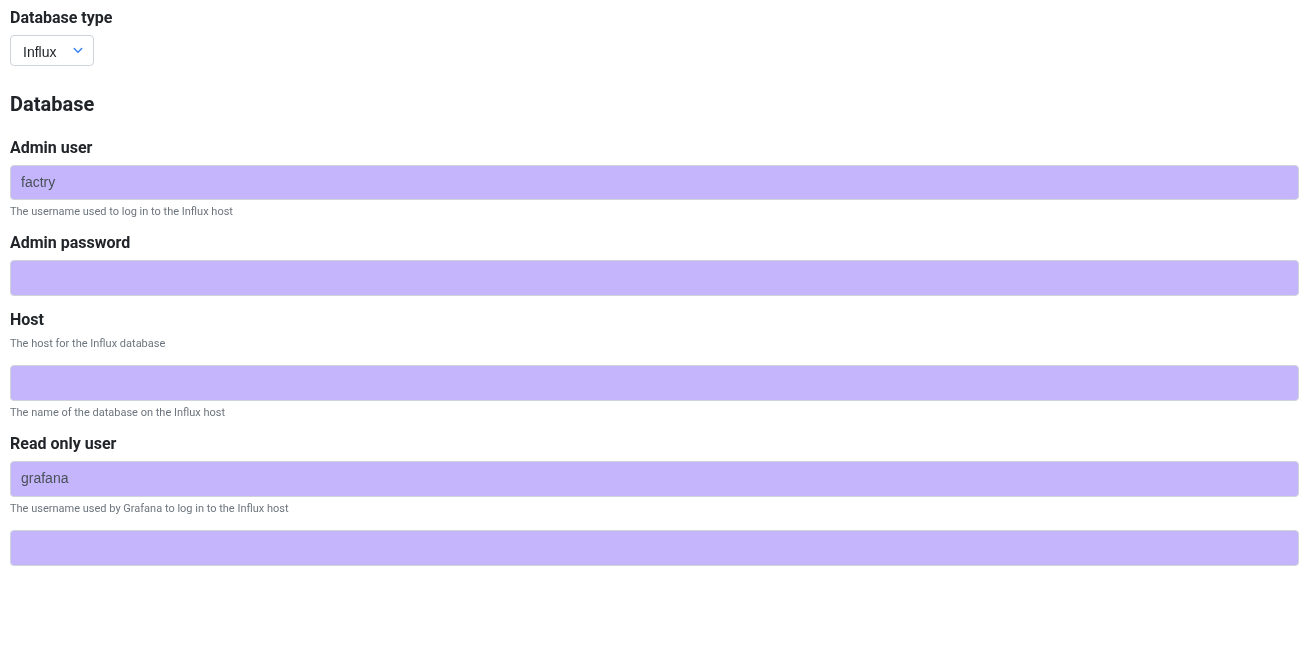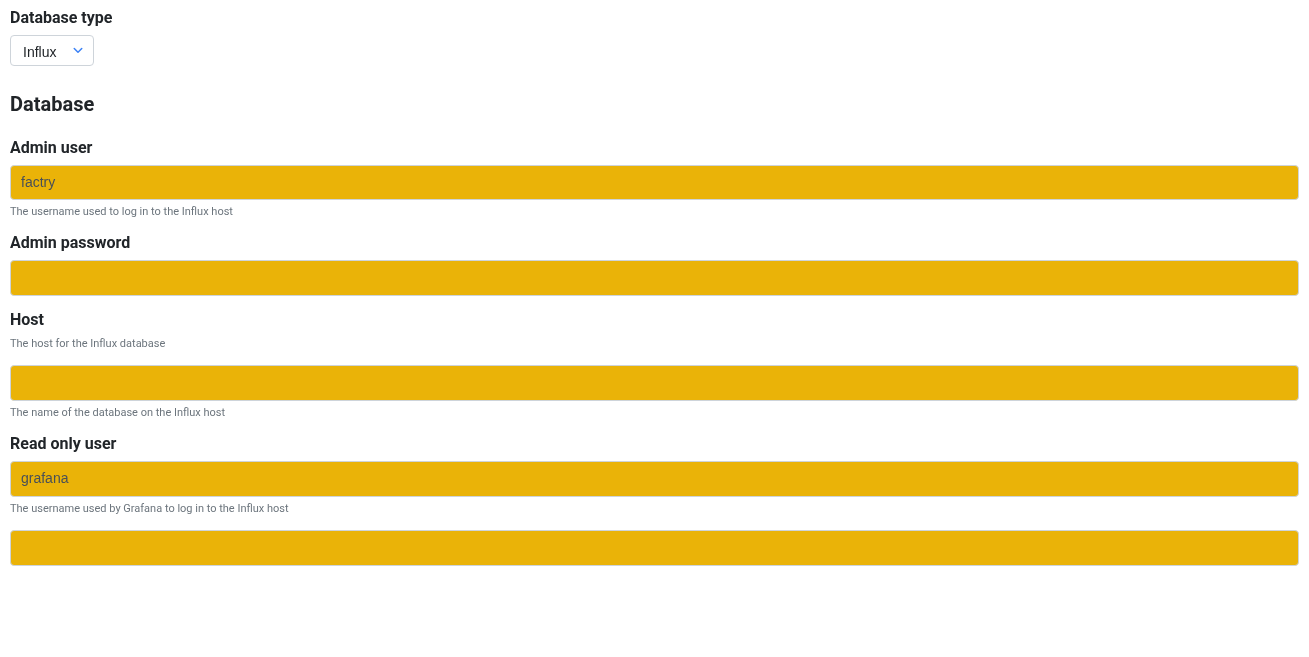--- a/index.html
+++ b/index.html
@@ -59,21 +59,21 @@
       margin-bottom: 14px;
     }
     .text-input {
       width: 100%;
       border: 1px solid #ced4da;
       border-radius: 4px;
       padding: 7px 10px;
       font-size: 14px;
       color: #495057;
       line-height: 1.4;
-      background: #eab308;
+      background: #c4b5fd;
     }
     .help-text {
       font-size: 11px;
       color: #6c757d;
       margin-top: 5px;
       line-height: 1.3;
     }
   </style>
 </head>
 <body>

